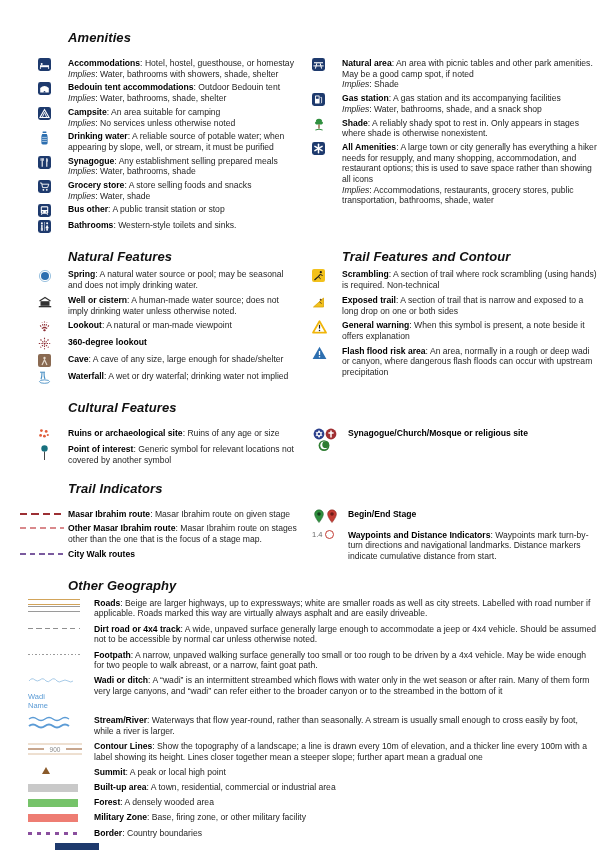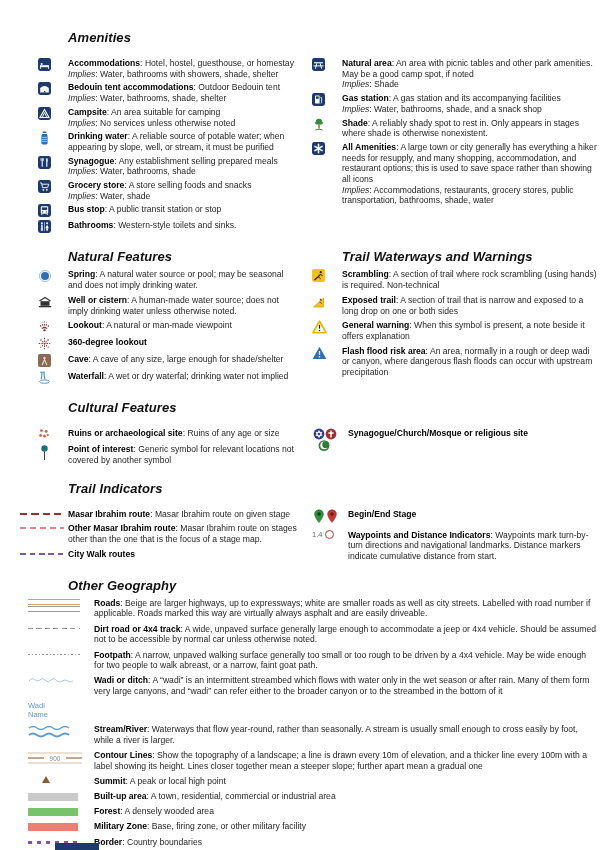--- a/index.html
+++ b/index.html
@@ -32,21 +32,21 @@
   
   .geo .icon-cell{flex:0 0 66px;margin-left:-10px;flex-direction:column;align-items:flex-start;}
   .geo .row{margin-bottom:4.5px;}
   .roadset .rd{width:52px;height:4px;margin:1px 0;}
   .rd-beige{border-top:1.6px solid #d2a45a;border-bottom:1.6px solid #d2a45a;}
   .rd-white{border-top:1.2px solid #9a9a9a;border-bottom:1.2px solid #9a9a9a;}
   .dash{width:52px;height:1.8px;margin-top:4px;}
   .swatch{width:50px;height:8px;margin-top:1.5px;}
   .summit-tri{width:0;height:0;border-left:4.5px solid transparent;border-right:4.5px solid transparent;
       border-bottom:7px solid #8a5a2a;margin-left:14px;}
-  .wadi-label{font-size:7.5px;line-height:8.5px;color:#5b9bd5;margin-top:18px;}
+  .wadi-label{font-size:7.5px;line-height:8.5px;color:#5b9bd5;margin-top:9px;}
   .page-bottom-artifact{position:absolute;left:55px;bottom:0;width:44px;height:7px;background:#1e3a6d;}
 </style>
 </head>
 <body>
 
 <div class="page">
 
   <section>
     <h2 class="section-title">Amenities</h2>
     <div class="cols">
@@ -119,21 +119,21 @@
             <div class="icon-cell">
               <svg width="13" height="13" viewBox="0 0 13 13">
                 <rect width="13" height="13" rx="2.4" fill="#1e3a6d"></rect>
                 <rect x="2.8" y="2.2" width="7.4" height="7.6" rx="1.2" fill="#fff"></rect>
                 <rect x="3.8" y="3.4" width="5.4" height="2.6" fill="#1e3a6d"></rect>
                 <circle cx="4.6" cy="7.9" r="0.7" fill="#1e3a6d"></circle>
                 <circle cx="8.4" cy="7.9" r="0.7" fill="#1e3a6d"></circle>
                 <path d="M3.6 9.8v1M9.4 9.8v1" stroke="#fff" stroke-width="1.1"></path>
               </svg>
             </div>
-            <div class="text-cell"><span class="term">Bus stop</span><span class="desc">: A public transit station or stop</span></div>
+            <div class="text-cell"><span class="term">Bus other</span><span class="desc">: A public transit station or stop</span></div>
           </div>
           <div class="row">
             <div class="icon-cell">
               <svg width="13" height="13" viewBox="0 0 13 13">
                 <rect width="13" height="13" rx="2.4" fill="#1e3a6d"></rect>
                 <path d="M6.5 2v9" stroke="#fff" stroke-width="0.5"></path>
                 <circle cx="3.9" cy="3.3" r="1" fill="#fff"></circle>
                 <rect x="3.2" y="4.6" width="1.4" height="3.4" fill="#fff"></rect>
                 <path d="M3.4 8v2.8M4.4 8v2.8" stroke="#fff" stroke-width="0.9"></path>
                 <circle cx="9.1" cy="3.3" r="1" fill="#fff"></circle>
@@ -263,21 +263,21 @@
                   <path d="M6 1.2q0 5 1 7"></path>
                 </g>
                 <ellipse cx="6.5" cy="10.6" rx="5" ry="1.7" fill="none" stroke="#4a90c4" stroke-width="0.9"></ellipse>
               </svg>
             </div>
             <div class="text-cell"><span class="term">Waterfall</span><span class="desc">: A wet or dry waterfal; drinking water not implied</span></div>
           </div>
         </div>
     </section>
     <section class="col-r">
-      <h2 class="section-title">Trail Waterways and Warnings</h2>
+      <h2 class="section-title">Trail Features and Contour</h2>
       <div>
           <div class="row">
             <div class="icon-cell">
               <svg width="13" height="13" viewBox="0 0 13 13">
                 <rect width="13" height="13" rx="2" fill="#f2c11c"></rect>
                 <circle cx="8.8" cy="3.2" r="1.1" fill="#1a1a1a"></circle>
                 <path d="M2.5 11 6.2 7.6 8.4 5.4" stroke="#1a1a1a" stroke-width="1.2" fill="none"></path>
                 <path d="M6.2 7.6 8.6 9.8M8.4 5.4 10.6 6.6" stroke="#1a1a1a" stroke-width="1" fill="none"></path>
               </svg>
             </div>

